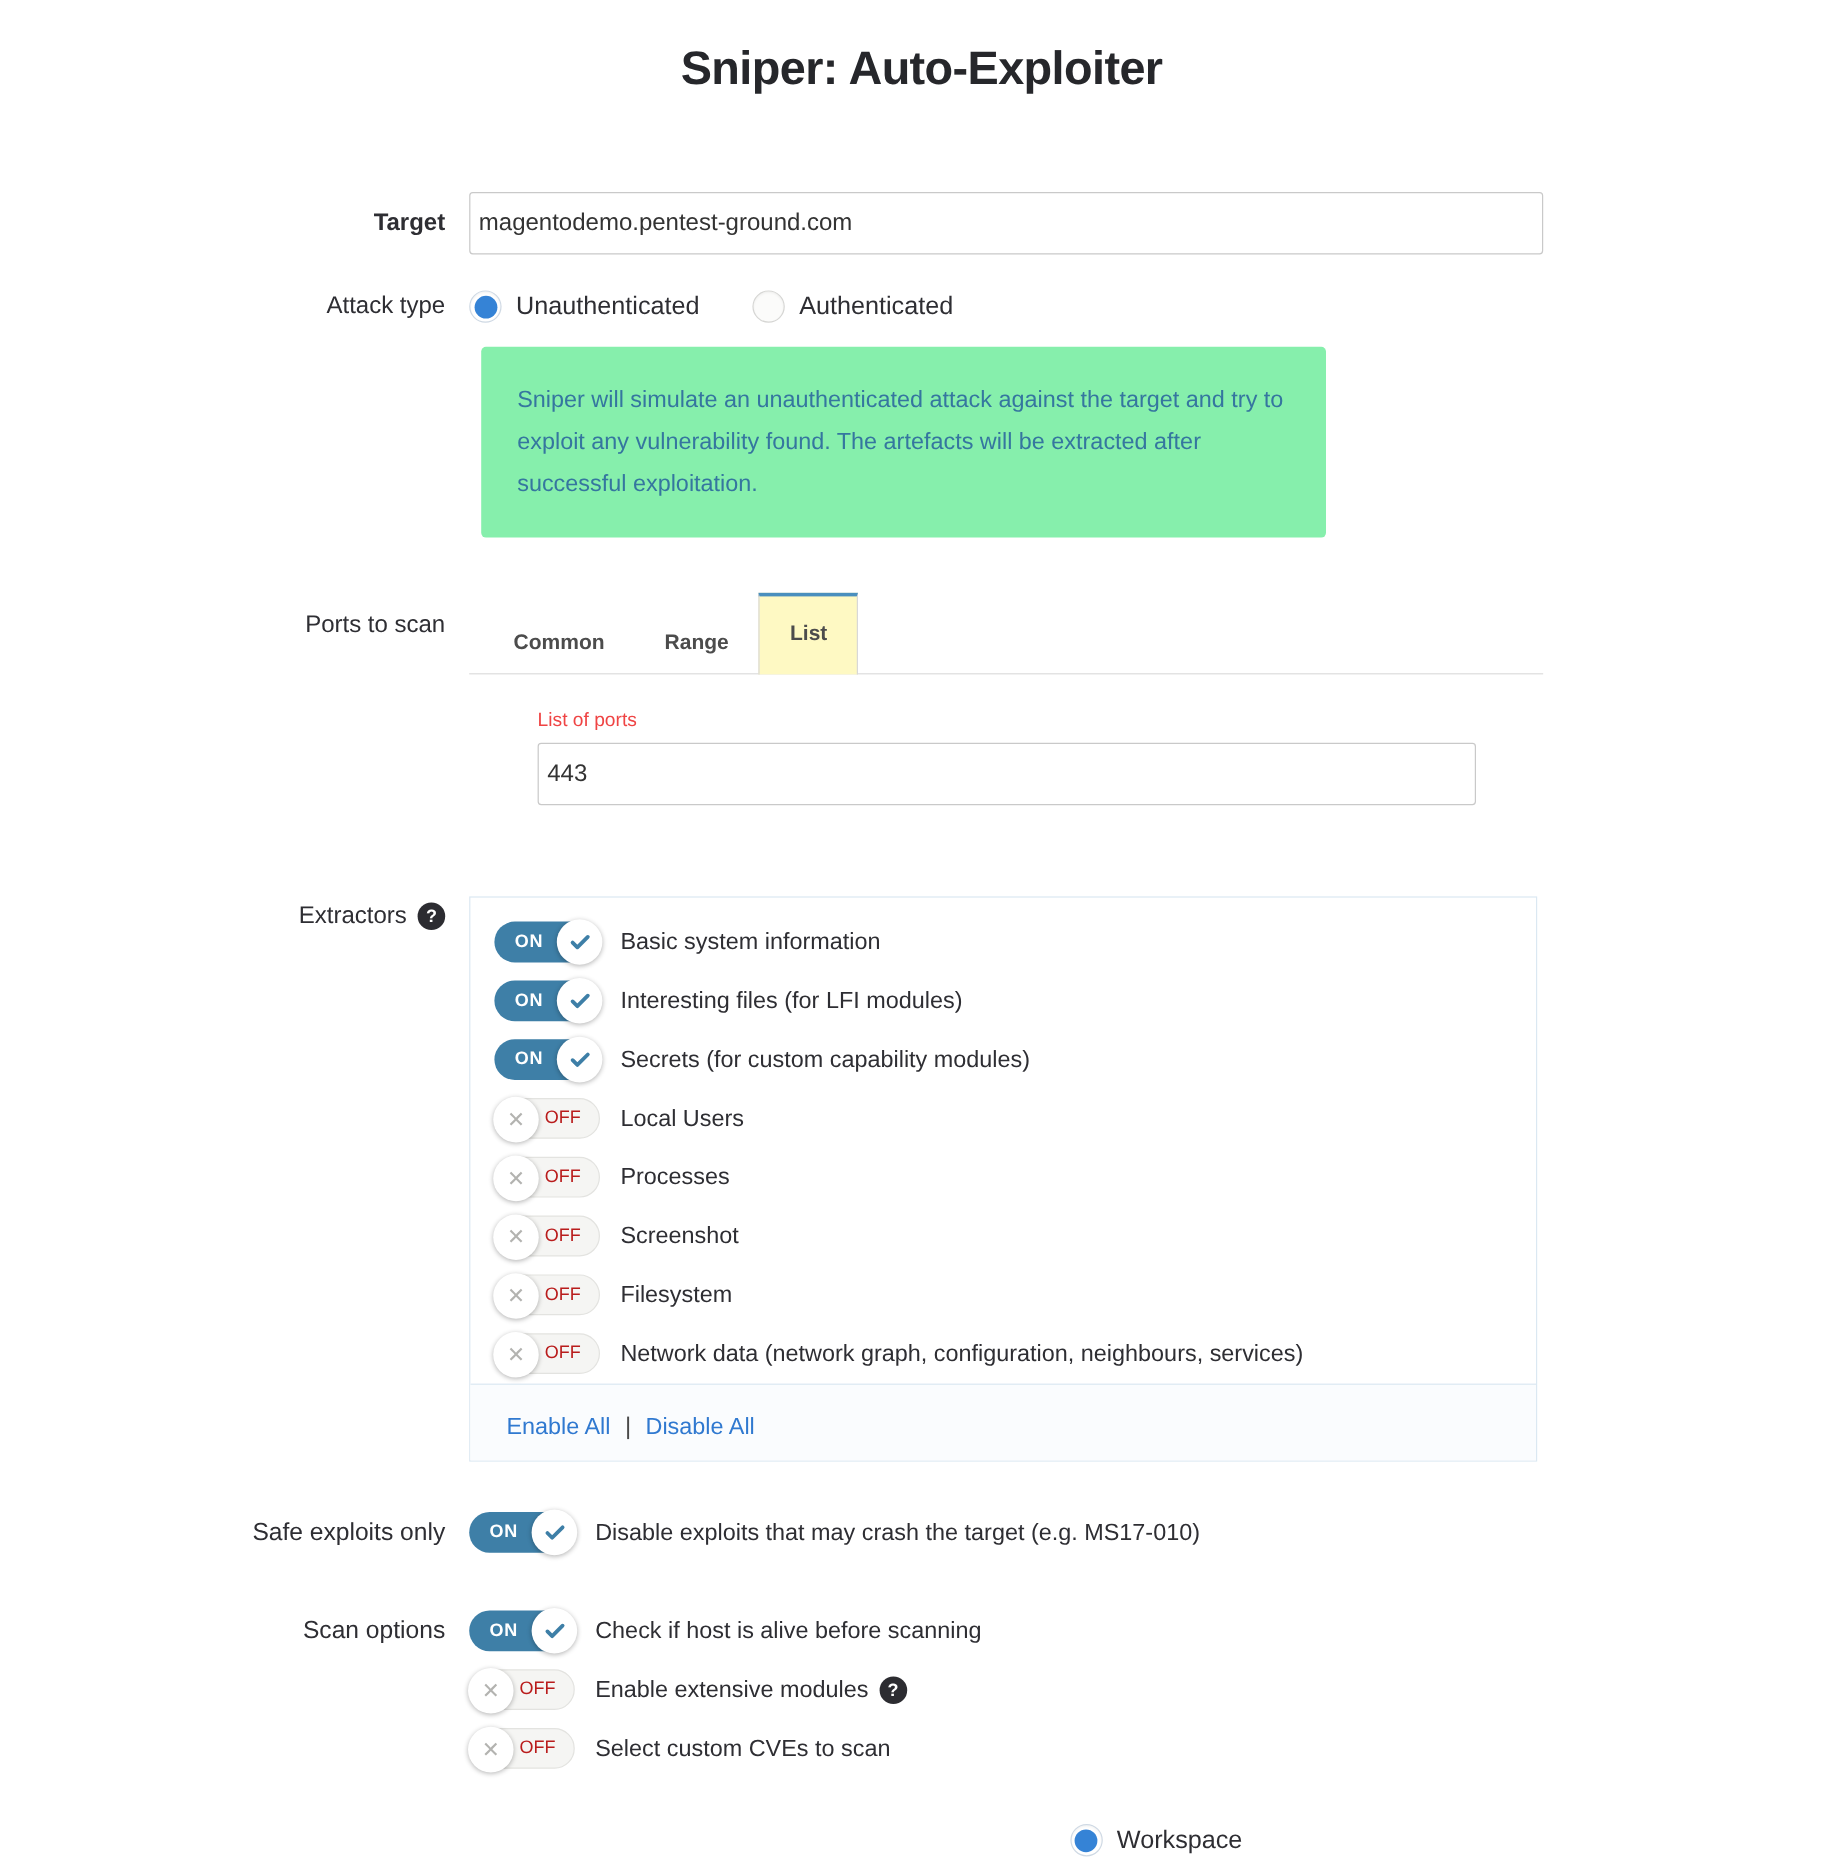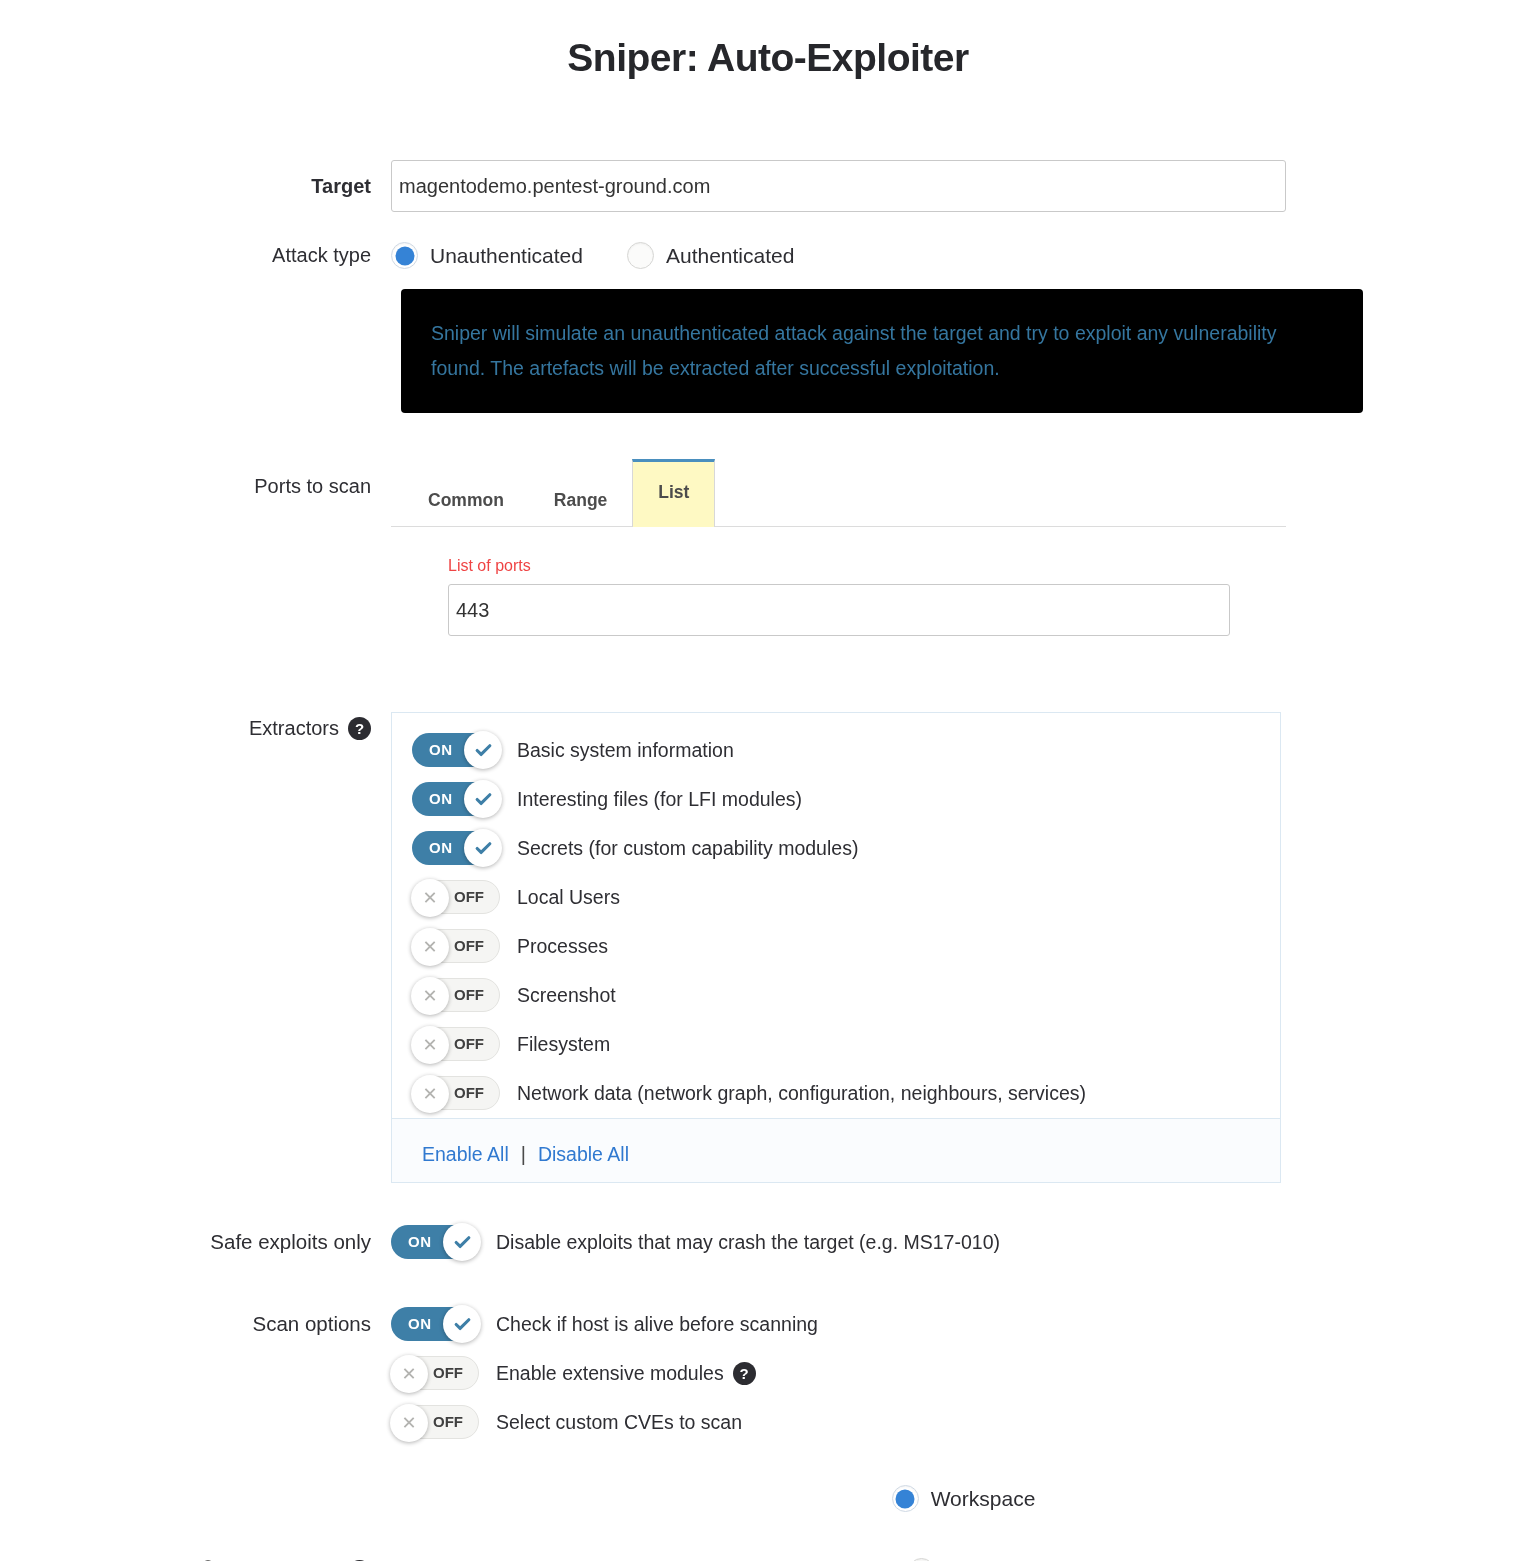--- a/index.html
+++ b/index.html
@@ -43,22 +43,22 @@
   .radio-circle.selected { background: #fff; border-color: #cfd9e4; }
   .radio-circle.selected::after {
     content: ""; position: absolute; left: 50%; top: 50%;
     width: 19px; height: 19px; transform: translate(-50%,-50%);
     border-radius: 50%; background: #3583d6;
   }
   .radio-label { font-size: 21px; color: #2e2e33; }
 
   
   .info-box {
-    margin-top: 20px; margin-left: 401px; width: 962px;
-    background: #000000; border-radius: 4px; padding: 27px 30px;
+    margin-top: 20px; margin-left: 401px; width: 704px;
+    background: #86efac; border-radius: 4px; padding: 27px 30px;
     font-size: 19.5px; line-height: 35px; color: #35769f;
   }
 
   
   .row-ports { margin-top: 46px; align-items: flex-start; }
   .row-ports .label-col { padding-top: 16px; }
   .tabs { width: 895px; display: flex; align-items: flex-end; border-bottom: 1px solid #dcdcdc; padding-left: 12px; }
   .tab {
     padding: 13px 25px 15px; font-size: 17.5px; color: #4c4c4c; cursor: pointer; font-weight: bold;
   }
@@ -79,21 +79,21 @@
   .switch .state-text { position: absolute; top: 8px; font-size: 15px; }
   .switch .knob {
     position: absolute; top: -2px; width: 38px; height: 38px; border-radius: 50%;
     background: #fff; box-shadow: 0 1px 4px rgba(0,0,0,0.3);
     display: flex; align-items: center; justify-content: center;
   }
   .switch.on { background: #3e7fa7; }
   .switch.on .state-text { left: 17px; color: #fff; font-weight: 700; letter-spacing: 0.5px; }
   .switch.on .knob { right: -2px; color: #3e7fa7; }
   .switch.off { background: #f5f5f3; border: 1px solid #e3e3e0; }
-  .switch.off .state-text { right: 15px; color: #404040; font-weight: 700; top: 7px; }
+  .switch.off .state-text { right: 15px; color: #b91c1c; font-weight: 400; top: 7px; }
   .switch.off .knob { left: -2px; color: #b3b3b0; font-weight: 700; font-size: 18px; }
   .x-glyph { font-size: 18px; font-weight: 700; color: #b3b3b0; line-height: 1; }
 
   .toggle-row { display: flex; align-items: center; gap: 17px; margin-bottom: 15px; }
   .toggle-row:last-child { margin-bottom: 0; }
   .toggle-label { font-size: 19.5px; color: #2e2e33; display: flex; align-items: center; gap: 9px; }
 
   
   .row-extractors { margin-top: 76px; align-items: flex-start; }
   .row-extractors .label-col { padding-top: 5px; }

